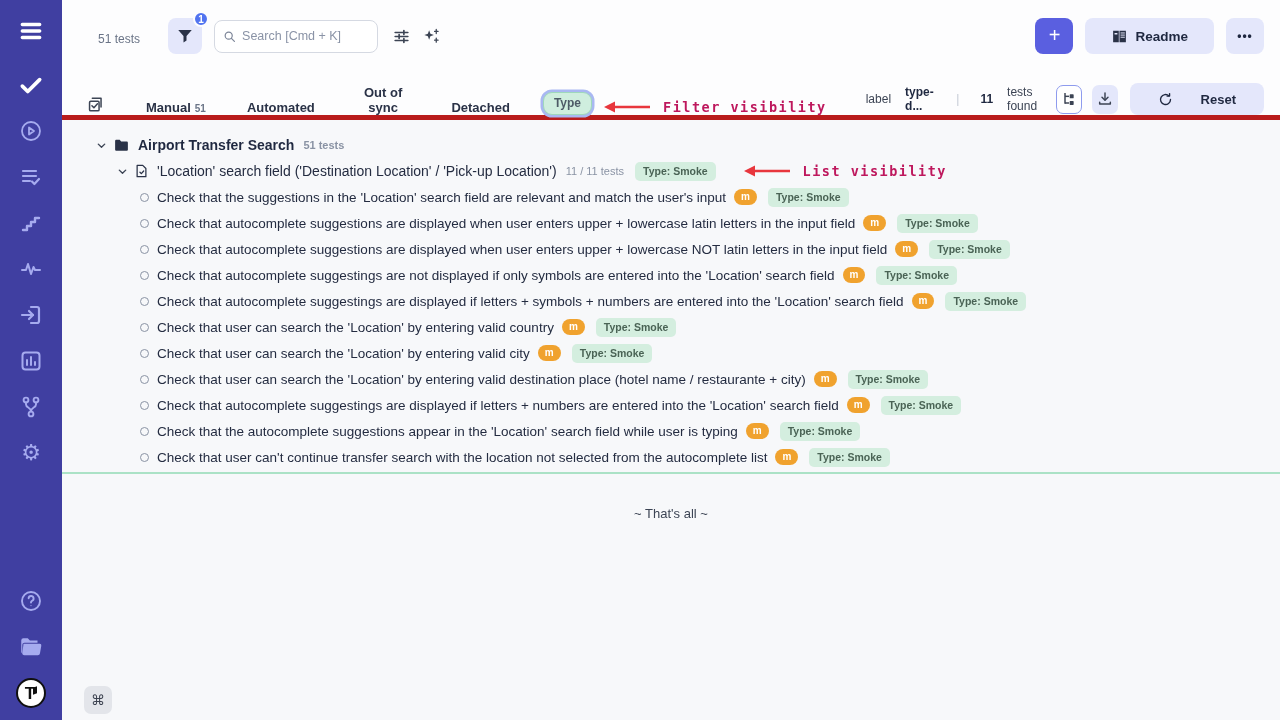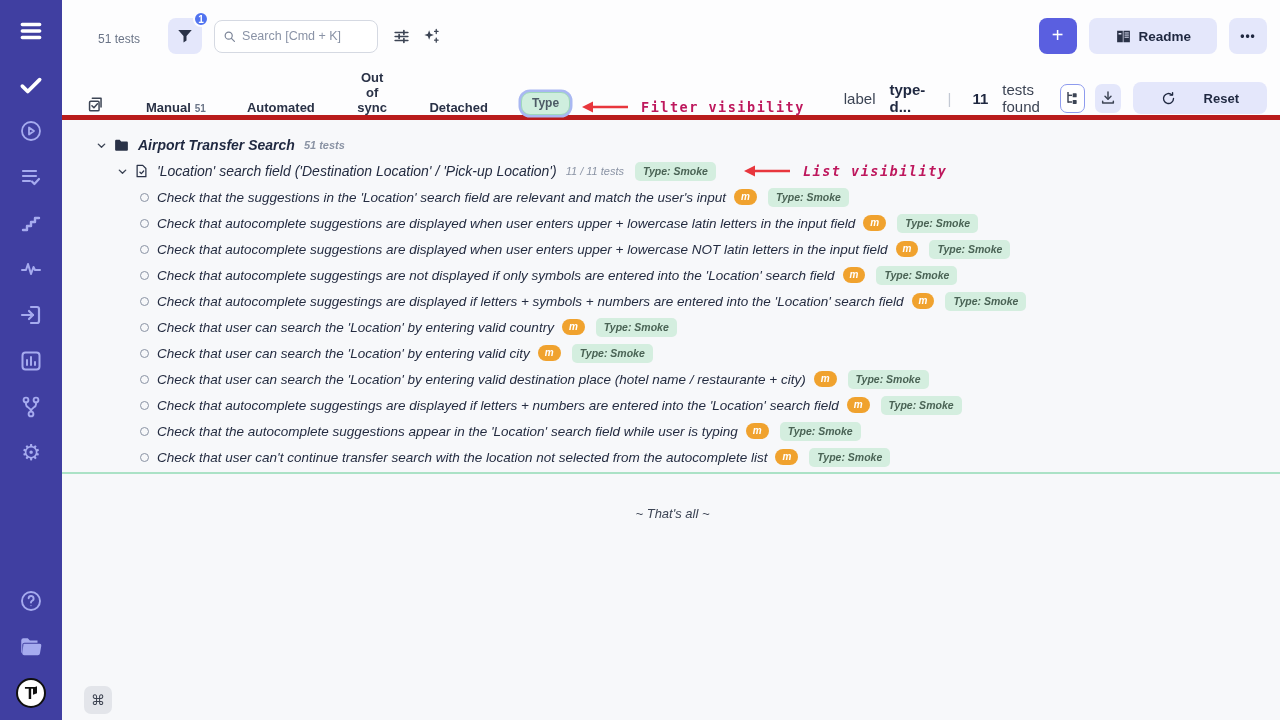--- a/index.html
+++ b/index.html
@@ -45,30 +45,30 @@
   .filterbar { height:48px; background:#fdfdfe; border-bottom:5px solid #b91c1c; display:flex; align-items:flex-end; padding:0 16px 0 24px; }
   .select-icon { color:#3c4454; background:none; border:none; width:22px; height:22px; display:flex; align-items:center; justify-content:center; cursor:pointer; }
   .ftab { background:none; border:none; cursor:pointer; font-family:"Liberation Sans", sans-serif; font-size:13px; font-weight:700; color:#2a3247; margin-left:41px; display:flex; align-items:baseline; gap:4px; }
   .ftab .cnt { font-size:10px; color:#6a7487; font-weight:700; }
   .type-pill { margin-left:33px; background:#cfeede; border:1px solid #9fd8bb; box-shadow:0 0 0 2.5px #a9b8f2; border-radius:9px; padding:3px 10px 4px; font-size:12px; font-weight:700; color:#4d5b66; cursor:pointer; }
 
   .annot { display:flex; align-items:center; color:#be185d; }
   .annot-text { font-family:"DejaVu Sans Mono", monospace; font-weight:bold; font-size:13.5px; letter-spacing:1.5px; margin-left:12px; white-space:nowrap; }
 
   .fb-right { margin-left:auto; display:flex; align-items:center; }
-  .fb-summary { font-size:15px; color:#3c4454; display:flex; align-items:center; gap:14px;padding-left:39px; }
+  .fb-summary { font-size:12px; color:#3c4454; display:flex; align-items:center; gap:14px;padding-left:39px; }
   .fb-summary b { color:#1f2840; }
   .fb-sep { color:#c3c9d4; margin:0 7px; }
   .sq-btn { width:31px; height:29px; border-radius:7px; display:flex; align-items:center; justify-content:center; cursor:pointer; color:#3c4454; }
   .sq-tree { background:#ffffff; border:1.5px solid #8e9bee; margin-left:10px; }
   .sq-lav { background:#e4e7fb; border:none; margin-left:10px; }
   .btn-reset { margin-left:12px; height:32px; padding:0 28px; font-size:13px;gap:28px; }
 
   
-  .content { flex:1; position:relative; padding-top:12px;font-style:italic; }
+  .content { flex:1; position:relative; padding-top:12px; }
   .trow { height:26px; display:flex; align-items:center; font-size:13.5px; color:#242c41; }
   .trow .chev { color:#3c4454; display:flex; margin-right:6px; cursor:pointer; }
   .folder-row { padding-left:34px; font-weight:700; color:#1f2840; font-size:14px; }
   .suite-row { padding-left:55px; font-weight:500; font-size:14px; }
   .test-row { padding-left:78px; }
   .tree-ico { display:flex; margin-right:8px; color:#2a3247; }
   .row-count { font-size:11px; color:#8a93a4; margin-left:9px; white-space:nowrap; }
   .bullet { width:9px; height:9px; border:1.5px solid #8a93a4; border-radius:50%; margin-right:8px; flex:0 0 9px; }
   .badge-smoke { background:#d4eedf; color:#4a6355; font-size:10.5px; font-weight:700; border-radius:5px; padding:3px 8px 4px; margin-left:11px; white-space:nowrap; }
   .badge-m { background:#f0a22e; color:#ffffff; font-size:10px; font-weight:700; border-radius:9px; padding:2px 7px 3px; margin-left:8px; }

